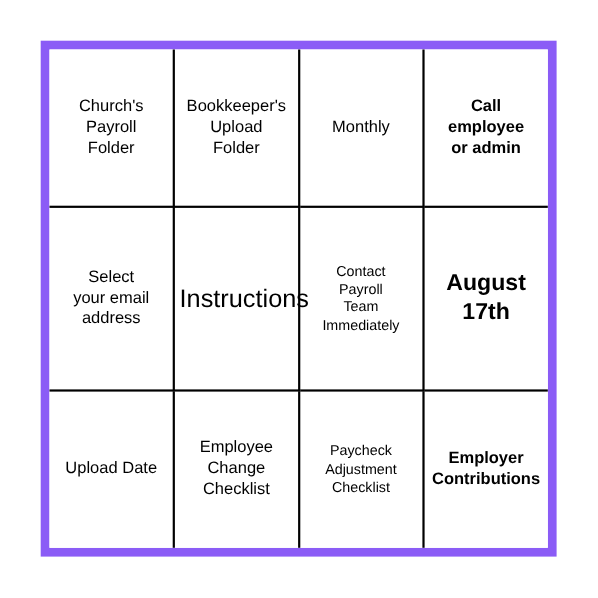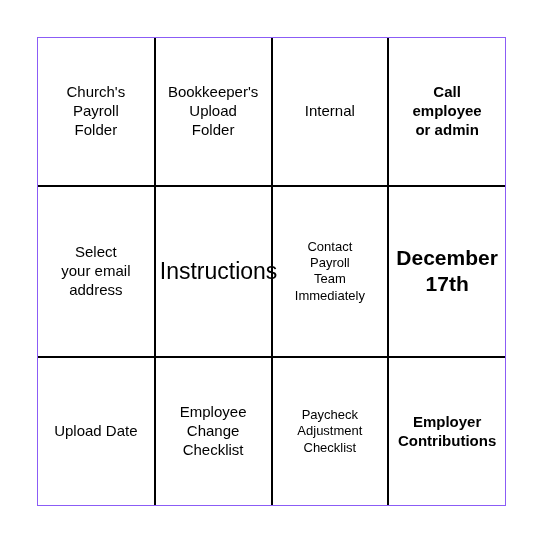--- a/index.html
+++ b/index.html
@@ -15,21 +15,21 @@
     overflow: hidden;
   }
 
   #bingo-card {
     position: absolute;
     left: 37px;
     top: 37px;
     width: 469px;
     height: 469px;
     box-sizing: border-box;
-    border: 1px solid #8b5cf6;
+    border: 8px solid #8b5cf6;
     background: #ffffff;
   }
 
   #bingo-grid {
     width: 100%;
     height: 100%;
     border-collapse: collapse;
     table-layout: fixed;
   }
 
@@ -65,35 +65,35 @@
 <div id="bingo-card">
   <table id="bingo-grid">
     <tbody>
       <tr>
         <td class="fs-sm"><span class="cell-text">Church's
 Payroll
 Folder</span></td>
         <td class="fs-sm"><span class="cell-text">Bookkeeper's
 Upload
 Folder</span></td>
-        <td class="fs-sm"><span class="cell-text">Internal</span></td>
+        <td class="fs-sm"><span class="cell-text">Monthly</span></td>
         <td class="fs-sm"><span class="cell-text">Call
 employee
 or admin</span></td>
       </tr>
       <tr>
         <td class="fs-sm"><span class="cell-text">Select
 your email
 address</span></td>
         <td class="fs-lg"><span class="cell-text">Instructions</span></td>
         <td class="fs-md"><span class="cell-text">Contact
 Payroll
 Team
 Immediately</span></td>
-        <td class="fs-xl"><span class="cell-text">December
+        <td class="fs-xl"><span class="cell-text">August
 17th</span></td>
       </tr>
       <tr>
         <td class="fs-sm"><span class="cell-text">Upload Date</span></td>
         <td class="fs-sm"><span class="cell-text">Employee
 Change
 Checklist</span></td>
         <td class="fs-md"><span class="cell-text">Paycheck
 Adjustment
 Checklist</span></td>

